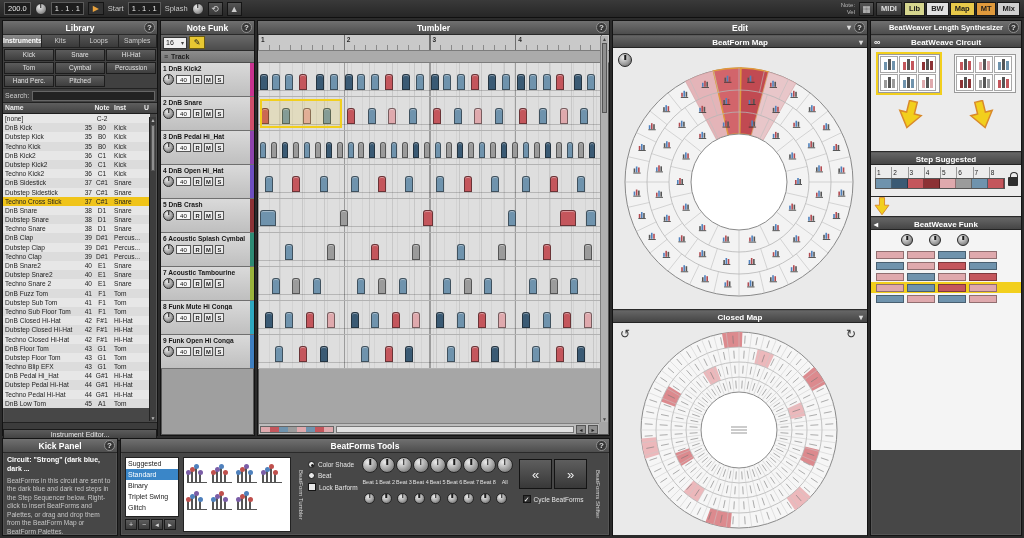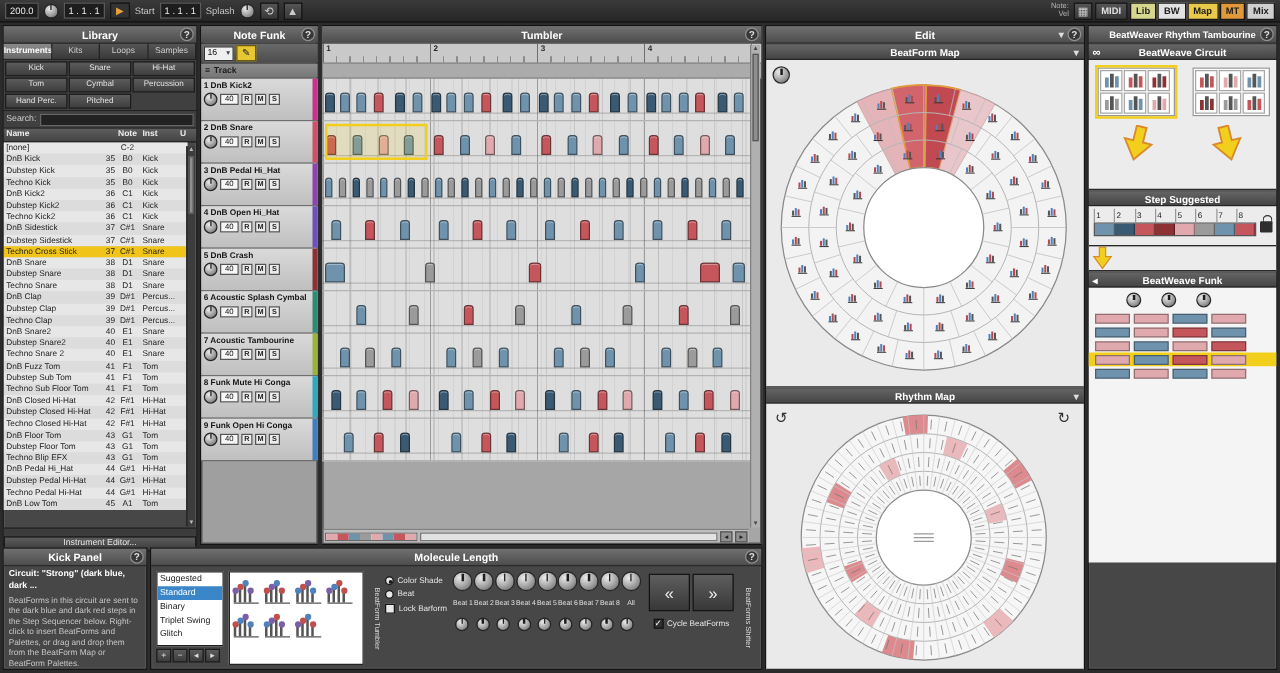--- a/index.html
+++ b/index.html
@@ -787,21 +787,21 @@
         <span class="ovc" style="background: rgb(223, 169, 173);"></span>
       </div>
     <div class="hthumb"></div>
     <span class="harrow">◄</span>
     <span class="harrow">►</span>
   </div>
 </div>
 
 <div class="panel" id="molecule">
   <div class="panel-header">
-    <span>Molecule Length</span>
+    <span>BeatForms Tools</span>
     <span class="qicon">?</span>
   </div>
   <div class="mol-body">
     <div class="mol-col1">
       <div id="mol-list">
           <div class="mol-item">Suggested</div>
           <div class="mol-item sel">Standard</div>
           <div class="mol-item">Binary</div>
           <div class="mol-item">Triplet Swing</div>
           <div class="mol-item">Glitch</div>
@@ -1293,21 +1293,21 @@
         <rect x="93.38125661861778" y="33.78001697823815" width="1.6" height="5" fill="#555"></rect>
         <rect x="88.58125661861777" y="38.980016978238154" width="7.4" height="0.8" fill="#333"></rect>
         <line x1="105.52807407601914" y1="44.30663207927222" x2="100.63261352898024" y2="22.8582180112721" stroke="#bdbdbd" stroke-width="0.6"></line>
         <rect x="111.46765896135936" y="29.647642380996004" width="1.6" height="4" fill="#555"></rect>
         <rect x="113.66765896135936" y="27.647642380996004" width="1.6" height="6" fill="#4f81bd"></rect>
         <rect x="115.86765896135937" y="28.647642380996004" width="1.6" height="5" fill="#b34a50"></rect>
         <rect x="111.06765896135936" y="33.84764238099601" width="7.4" height="0.8" fill="#333"></rect>
       </svg>
   </div>
   <div class="subbar">
-    <span>Rhythm Map</span>
+    <span>Closed Map</span>
     <span class="chev" style="right:4px;">▾</span>
   </div>
   <div class="map-area" id="barform-area">
     <button class="rot left">↺</button>
     <button class="rot right">↻</button>
     <svg id="barform-svg" width="252" height="213" viewBox="0 0 252 213">
         <circle cx="126" cy="107" r="98" fill="#f6f6f6" stroke="#8a8a8a"></circle>
         <path d="M117.4587372107295 204.62708041299106 A98 98 0 0 1 92.48202595408446 199.089876837019 L97.6123281039695 184.9944875252304 A83 83 0 0 0 118.76607335194437 189.6841599416149 Z" fill="#dc8a8e"></path>
         <path d="M84.50000000000003 178.88010851410843 A83 83 0 0 1 70.46215967221477 168.68102051462373 L80.49911876759764 157.53384813246282 A68 68 0 0 0 92.00000000000001 165.88972745734185 Z" fill="#ecb8bb"></path>
         <path d="M68.33272946136304 143.03450996785793 A68 68 0 0 1 62.10090178655823 130.25736974614549 L76.19629109834686 125.12706759626045 A53 53 0 0 0 81.05345090370943 135.08572100435987 Z" fill="#dc8a8e"></path>
@@ -1566,21 +1566,21 @@
         <line x1="212.3147968601392" y1="101.34262932159265" x2="220.29766824604803" y2="100.81940428775151" stroke="#777" stroke-width="0.7" opacity="0.85"></line>
         <line x1="118" y1="104" x2="134" y2="104" stroke="#999" stroke-width="1"></line>
         <line x1="118" y1="107" x2="134" y2="107" stroke="#999" stroke-width="1"></line>
         <line x1="118" y1="110" x2="134" y2="110" stroke="#999" stroke-width="1"></line>
       </svg>
   </div>
 </div>
 
 <div class="panel" id="synth">
   <div class="panel-header" style="font-size:7.5px;">
-    <span>BeatWeaver Rhythm Tambourine</span>
+    <span>BeatWeaver Length Synthesizer</span>
     <span class="qicon">?</span>
   </div>
   <div class="subbar">
     <span style="position:absolute;left:3px;top:0;font-size:9px;">∞</span>
     <span>BeatWeave Circuit</span>
   </div>
   <div class="circuit-area">
     <div class="cluster yellow" id="cluster-left">
         <div class="ccell">
           <span class="cbar" style="background: rgb(111, 147, 173); height: 8px;"></span>

